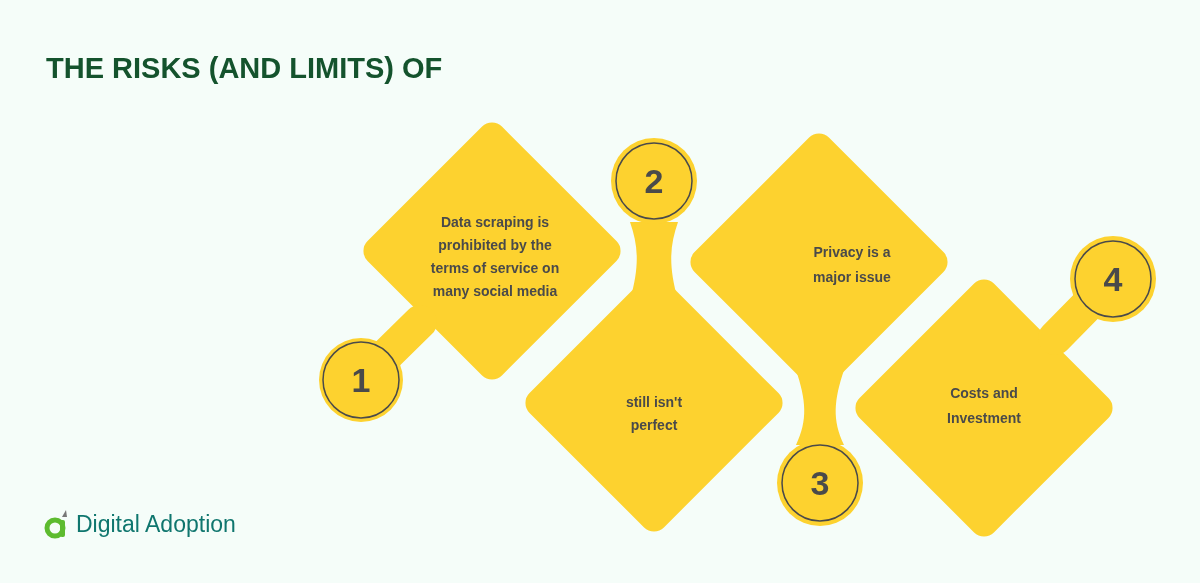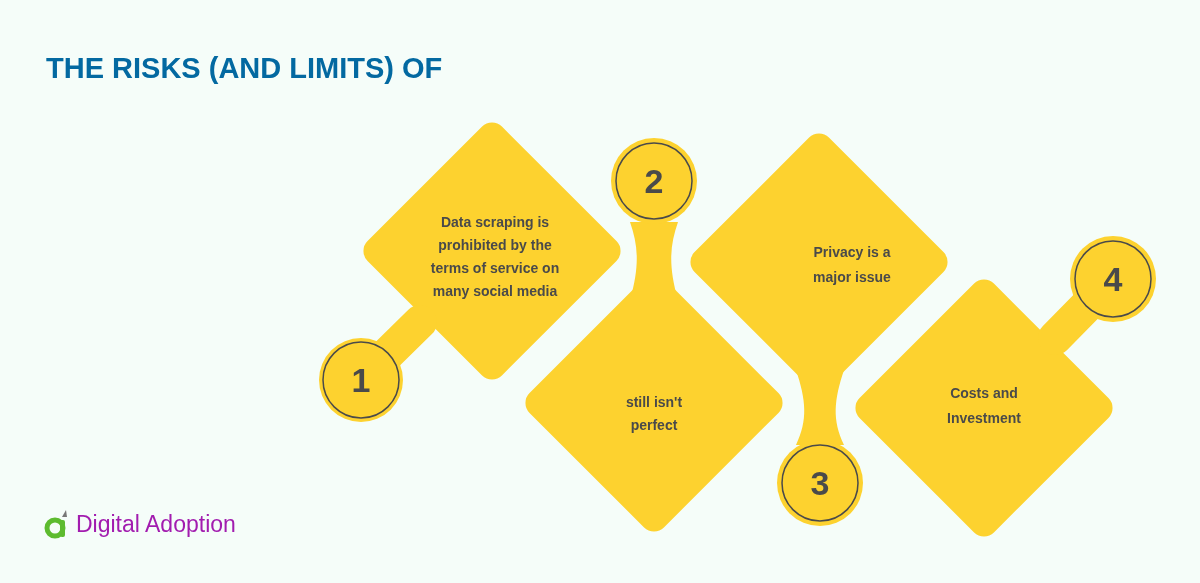--- a/index.html
+++ b/index.html
@@ -6,39 +6,39 @@
   body {
     width: 1200px; height: 583px; overflow: hidden;
     background: #F5FDF9;
     position: relative;
     font-family: "Liberation Sans", "DejaVu Sans", sans-serif;
     color: #4A4A4A;
   }
   .title {
     position: absolute; left: 46px; top: 50px;
     font-size: 29px; font-weight: bold; line-height: 36px;
-    color: #0369a1; letter-spacing: 0px;
+    color: #14532d; letter-spacing: 0px;
   }
   .title div { white-space: nowrap; }
   svg.shapes { position: absolute; left: 0; top: 0; }
   .label {
     position: absolute; text-align: center; font-weight: bold;
     font-size: 14px; line-height: 23px; color: #4A4A4A;
     transform: translate(-50%, -50%);
   }
   .label div { white-space: nowrap; }
   .num {
     position: absolute; transform: translate(-50%, -50%);
     font-weight: bold; font-size: 34px; color: #4A4A4A;
   }
   .logo {
     position: absolute; left: 44px; top: 507px; height: 34px;
     display: flex; align-items: center;
   }
-  .logo-text { font-size: 23px; color: #a21caf; margin-left: 4px; }
+  .logo-text { font-size: 23px; color: #0f766e; margin-left: 4px; }
 </style>
 </head>
 <body>
 
 <div class="title">
   <div>THE RISKS (AND LIMITS) OF</div>
 </div>
 
 <svg class="shapes" width="1200" height="583" viewBox="0 0 1200 583">
   <defs>

